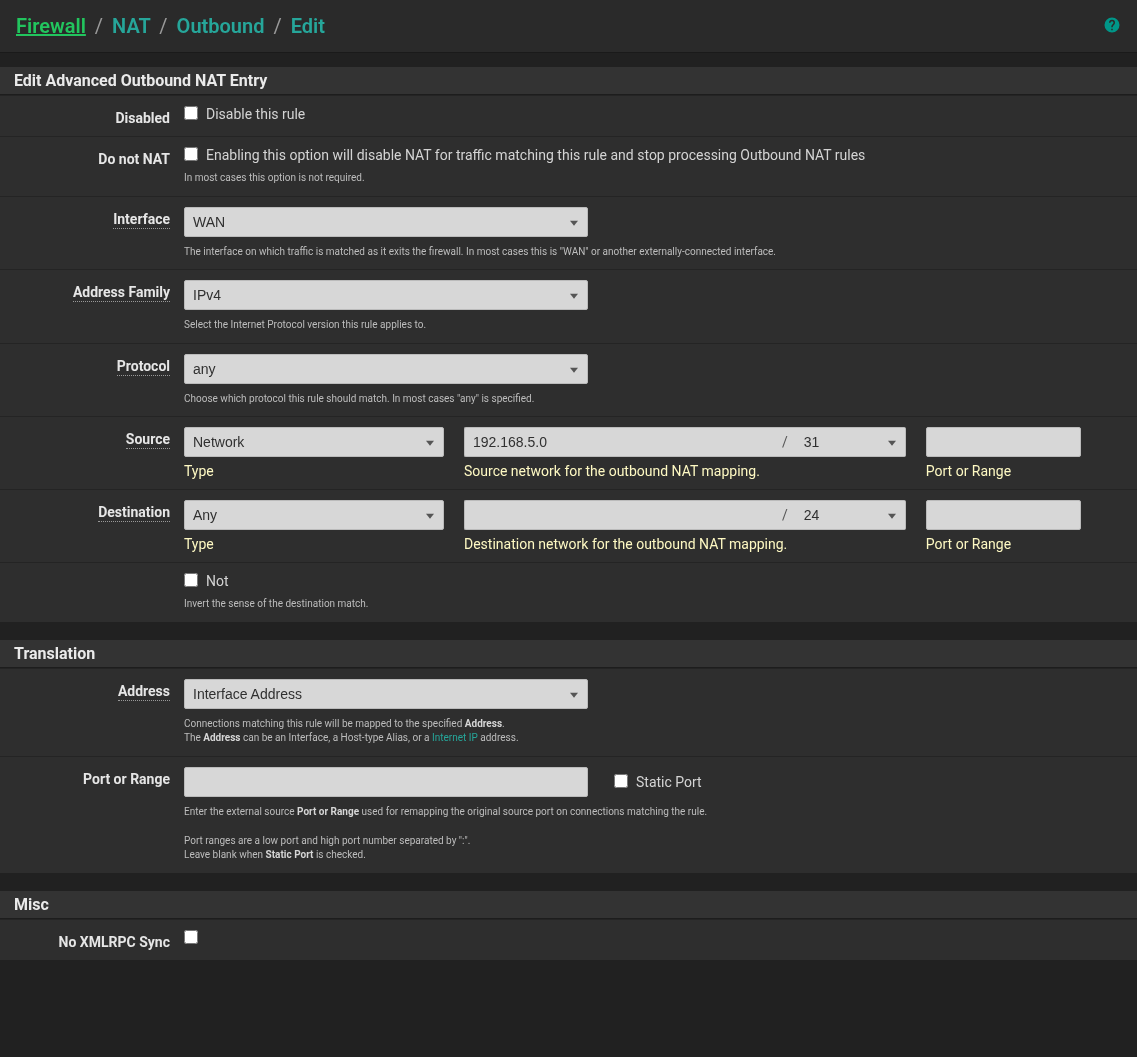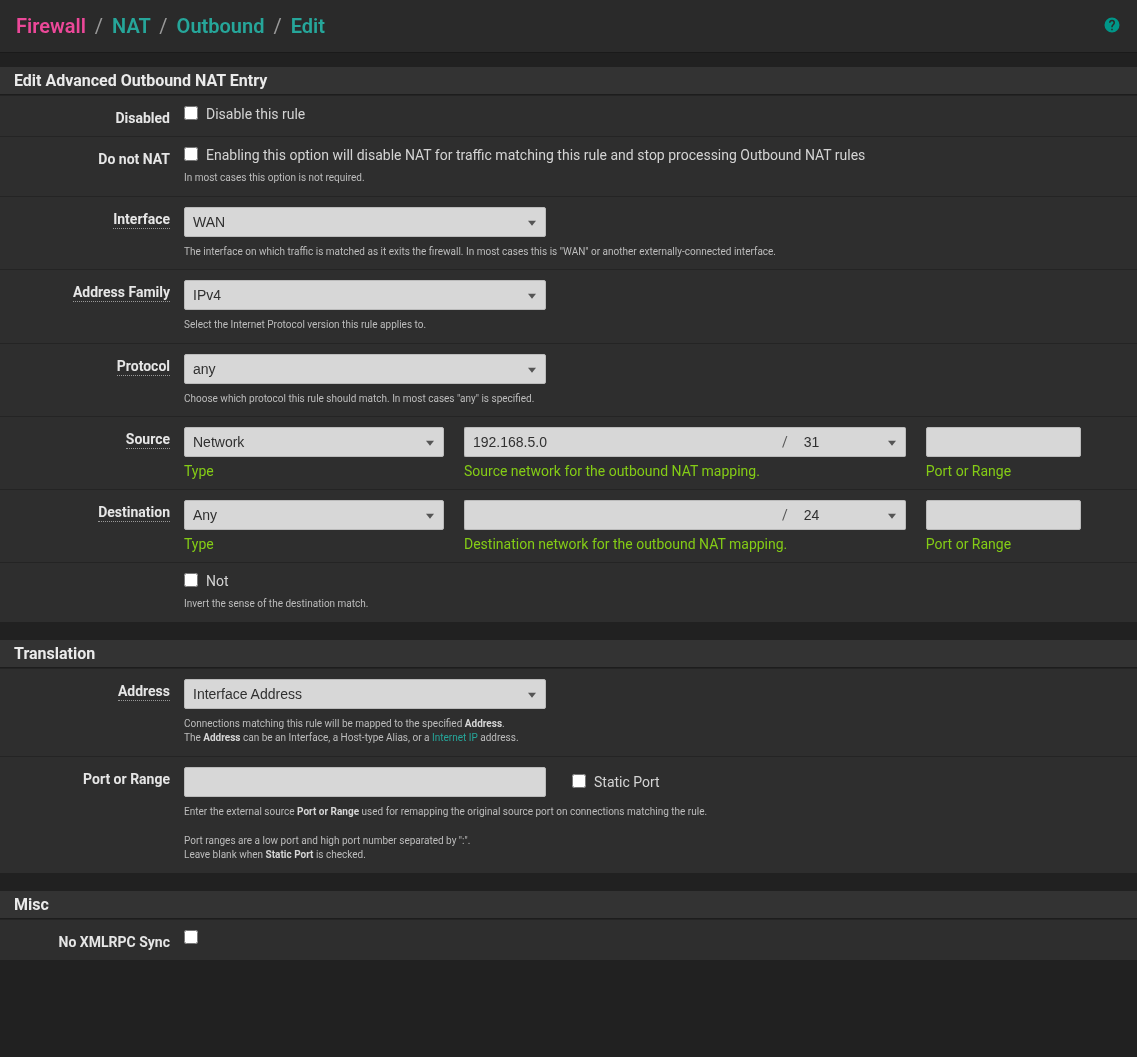--- a/index.html
+++ b/index.html
@@ -12,21 +12,21 @@
   }
   .header-bar {
     background: #2a2a2a;
     padding: 14px 16px;
     display: flex;
     align-items: center;
     justify-content: space-between;
     border-bottom: 1px solid #1a1a1a;
   }
   .breadcrumb { font-size: 20px; font-weight: 600; }
-  .breadcrumb .root { color: #ec4899; }
+  .breadcrumb .root { color: #22c55e; text-decoration: underline; }
   .breadcrumb .sep { color: #9a9a9a; font-weight: 400; padding: 0 4px; }
   .breadcrumb .link { color: #26a69a; text-decoration: none; }
   .help-icon svg { width: 18px; height: 18px; fill: #009688; }
 
   .section-title {
     background: #333333;
     padding: 4px 14px;
     font-size: 16px;
     font-weight: 700;
     color: #eaeaea;
@@ -74,29 +74,29 @@
   select { appearance: none; -webkit-appearance: none; background-image: none; padding-right: 26px; }
   .select-wrap { position: relative; display: inline-block; }
   .select-wrap::after {
     content: "";
     position: absolute; right: 10px; top: 50%; transform: translateY(-25%);
     border-left: 4px solid transparent;
     border-right: 4px solid transparent;
     border-top: 5px solid #555;
     pointer-events: none;
   }
-  .w-450 { width: 362px; }
+  .w-450 { width: 404px; }
   .w-260 { width: 260px; }
   .w-310 { width: 310px; }
   .w-110 { width: 110px; }
   .w-155 { width: 155px; }
 
   .row-inline { display: flex; gap: 20px; align-items: flex-start; }
   .col { display: flex; flex-direction: column; }
-  .col .sub { color: #84cc16; margin-top: 6px; font-size: 14px; }
+  .col .sub { color: #fef9c3; margin-top: 6px; font-size: 14px; }
   .net-group { display: flex; align-items: center; }
   .net-group .slash {
     background: #d7d7d7; border-top:1px solid #bbb; border-bottom:1px solid #bbb;
     height: 30px; display:flex; align-items:center; padding:0 8px; color:#555;
   }
   .net-group input { border-right: none; border-top-right-radius:0; border-bottom-right-radius:0; }
   .net-group .select-wrap select { border-left:none; border-top-left-radius:0; border-bottom-left-radius:0; }
 
   .port-range-row { display: flex; align-items: center; gap: 26px; }
 </style>

